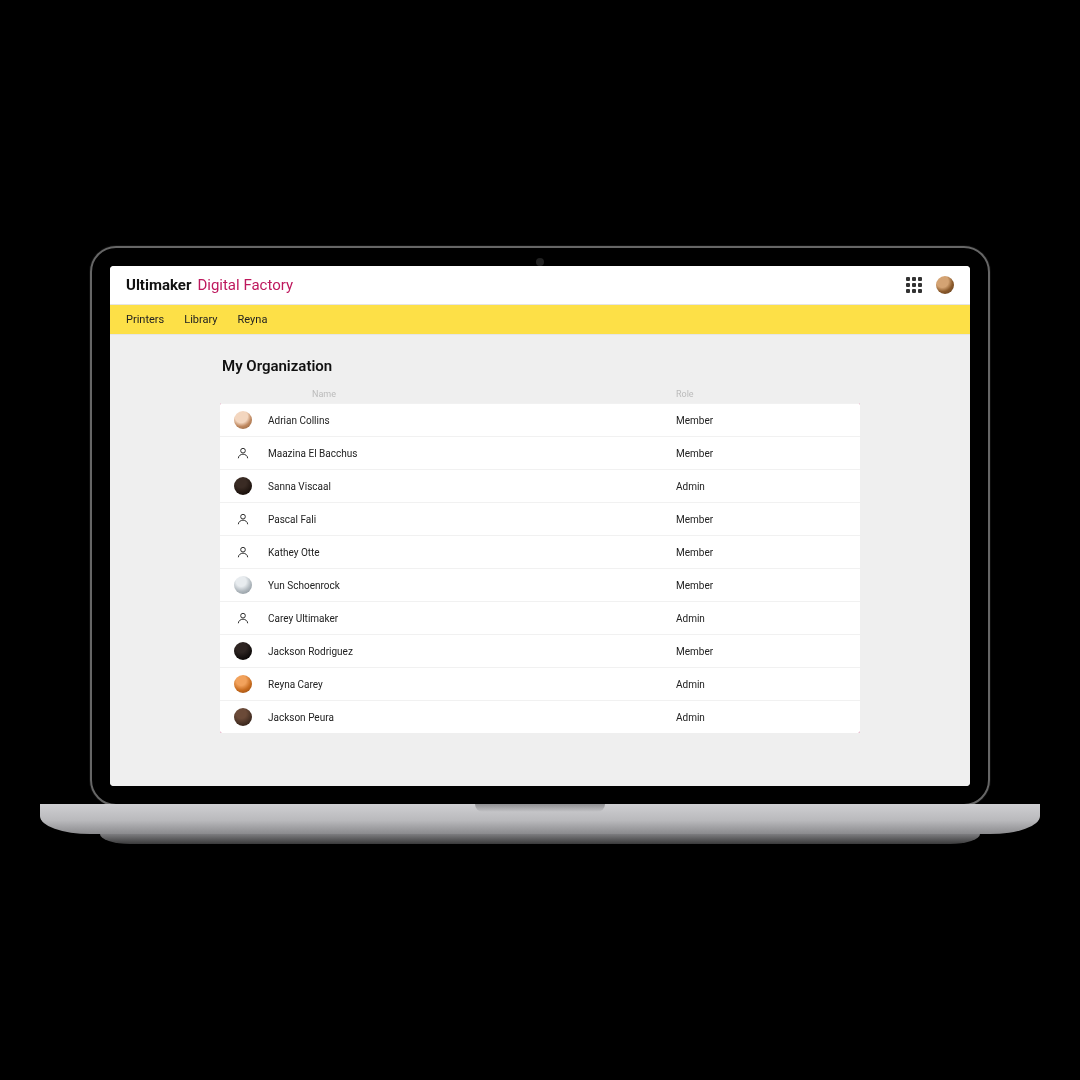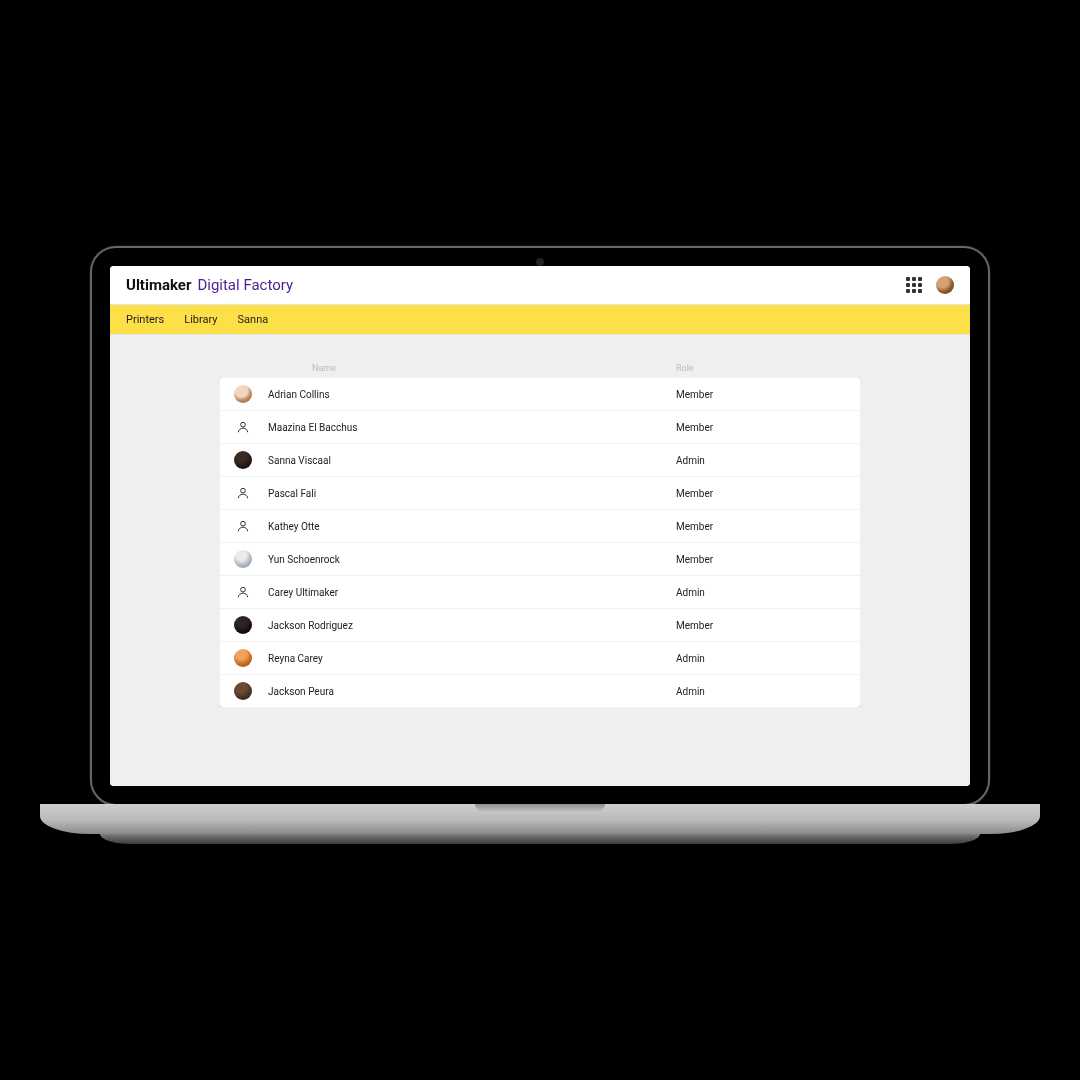--- a/index.html
+++ b/index.html
@@ -60,21 +60,21 @@
 
   
   .header {
     background: #fff;
     border-bottom: 1px solid #e5e5e5;
     padding: 10px 16px;
     display: flex; align-items: center; justify-content: space-between;
   }
   .brand { font-size: 15px; color: #111; display: flex; gap: 6px; }
   .brand .strong { font-weight: 700; }
-  .brand .light { color: #4c1d95; font-weight: 400; }
+  .brand .light { color: #be185d; font-weight: 400; }
   .header-right { display: flex; align-items: center; gap: 14px; }
   .grid-icon {
     width: 16px; height: 16px;
     display: grid; grid-template-columns: repeat(3, 1fr); grid-template-rows: repeat(3, 1fr);
     gap: 2px;
   }
   .grid-icon span { background: #333; border-radius: 1px; }
   .avatar-small {
     width: 18px; height: 18px; border-radius: 50%;
     background: radial-gradient(circle at 35% 30%, #d4a373 35%, #8b5a2b 60%, #5b3a1f);
@@ -163,25 +163,26 @@
               <span></span>
               <span></span>
           </div>
           <div class="avatar-small"></div>
         </div>
       </div>
 
       <div class="nav">
         <div class="nav-item">Printers</div>
         <div class="nav-item">Library</div>
-        <div class="nav-item">Sanna</div>
+        <div class="nav-item">Reyna</div>
       </div>
 
       <div class="content">
         <div class="panel">
+          <div class="page-title">My Organization</div>
 
           <div class="thead">
             <div class="col-name">Name</div>
             <div class="col-role">Role</div>
           </div>
 
           <div class="table" id="members-table">
 
           <div class="row">
                 <div class="avatar av-photo1"></div>

